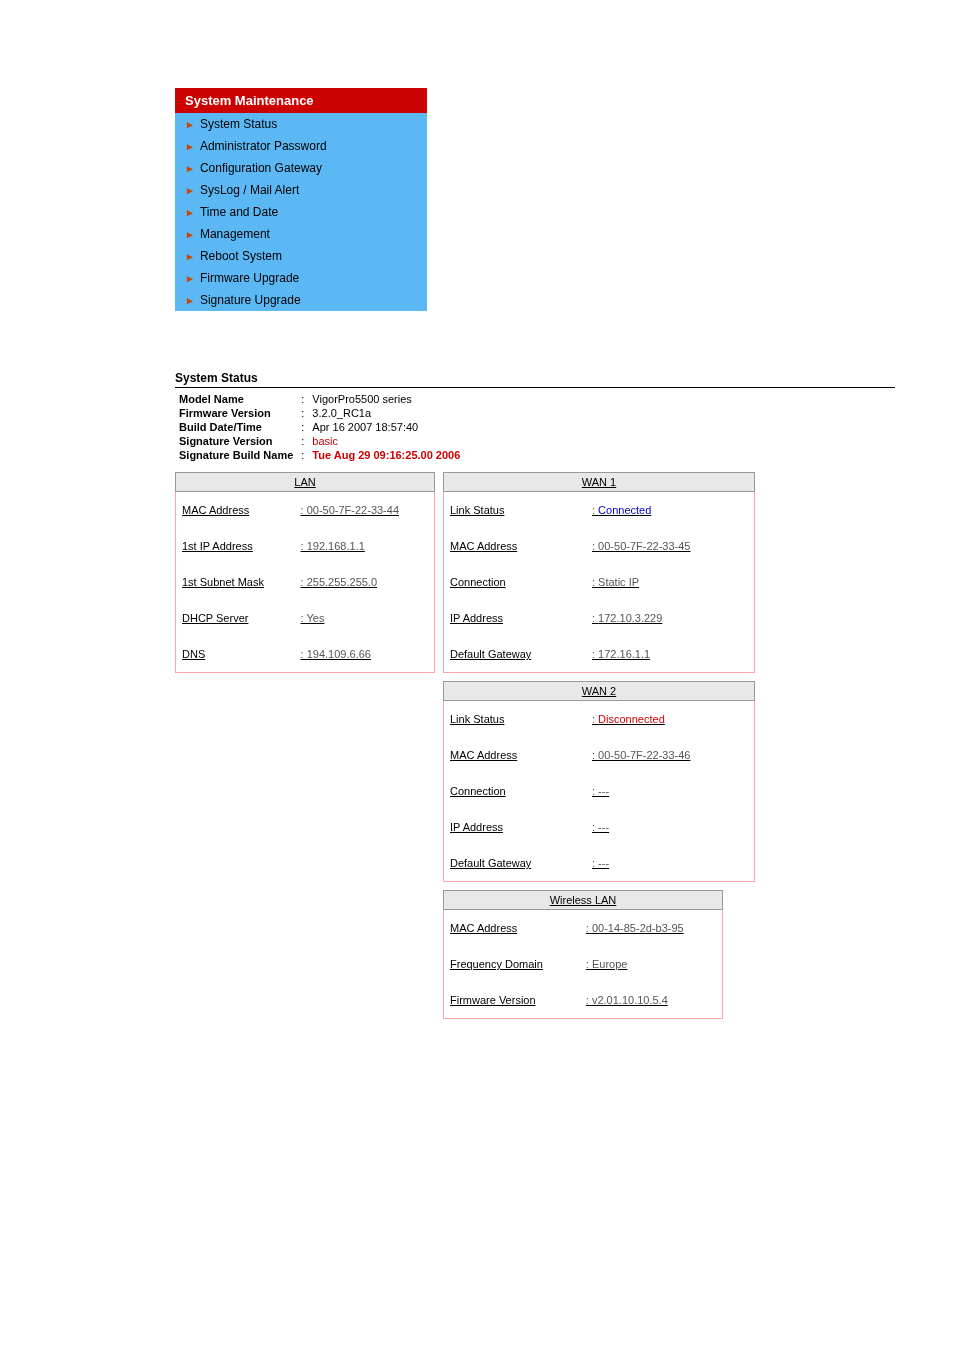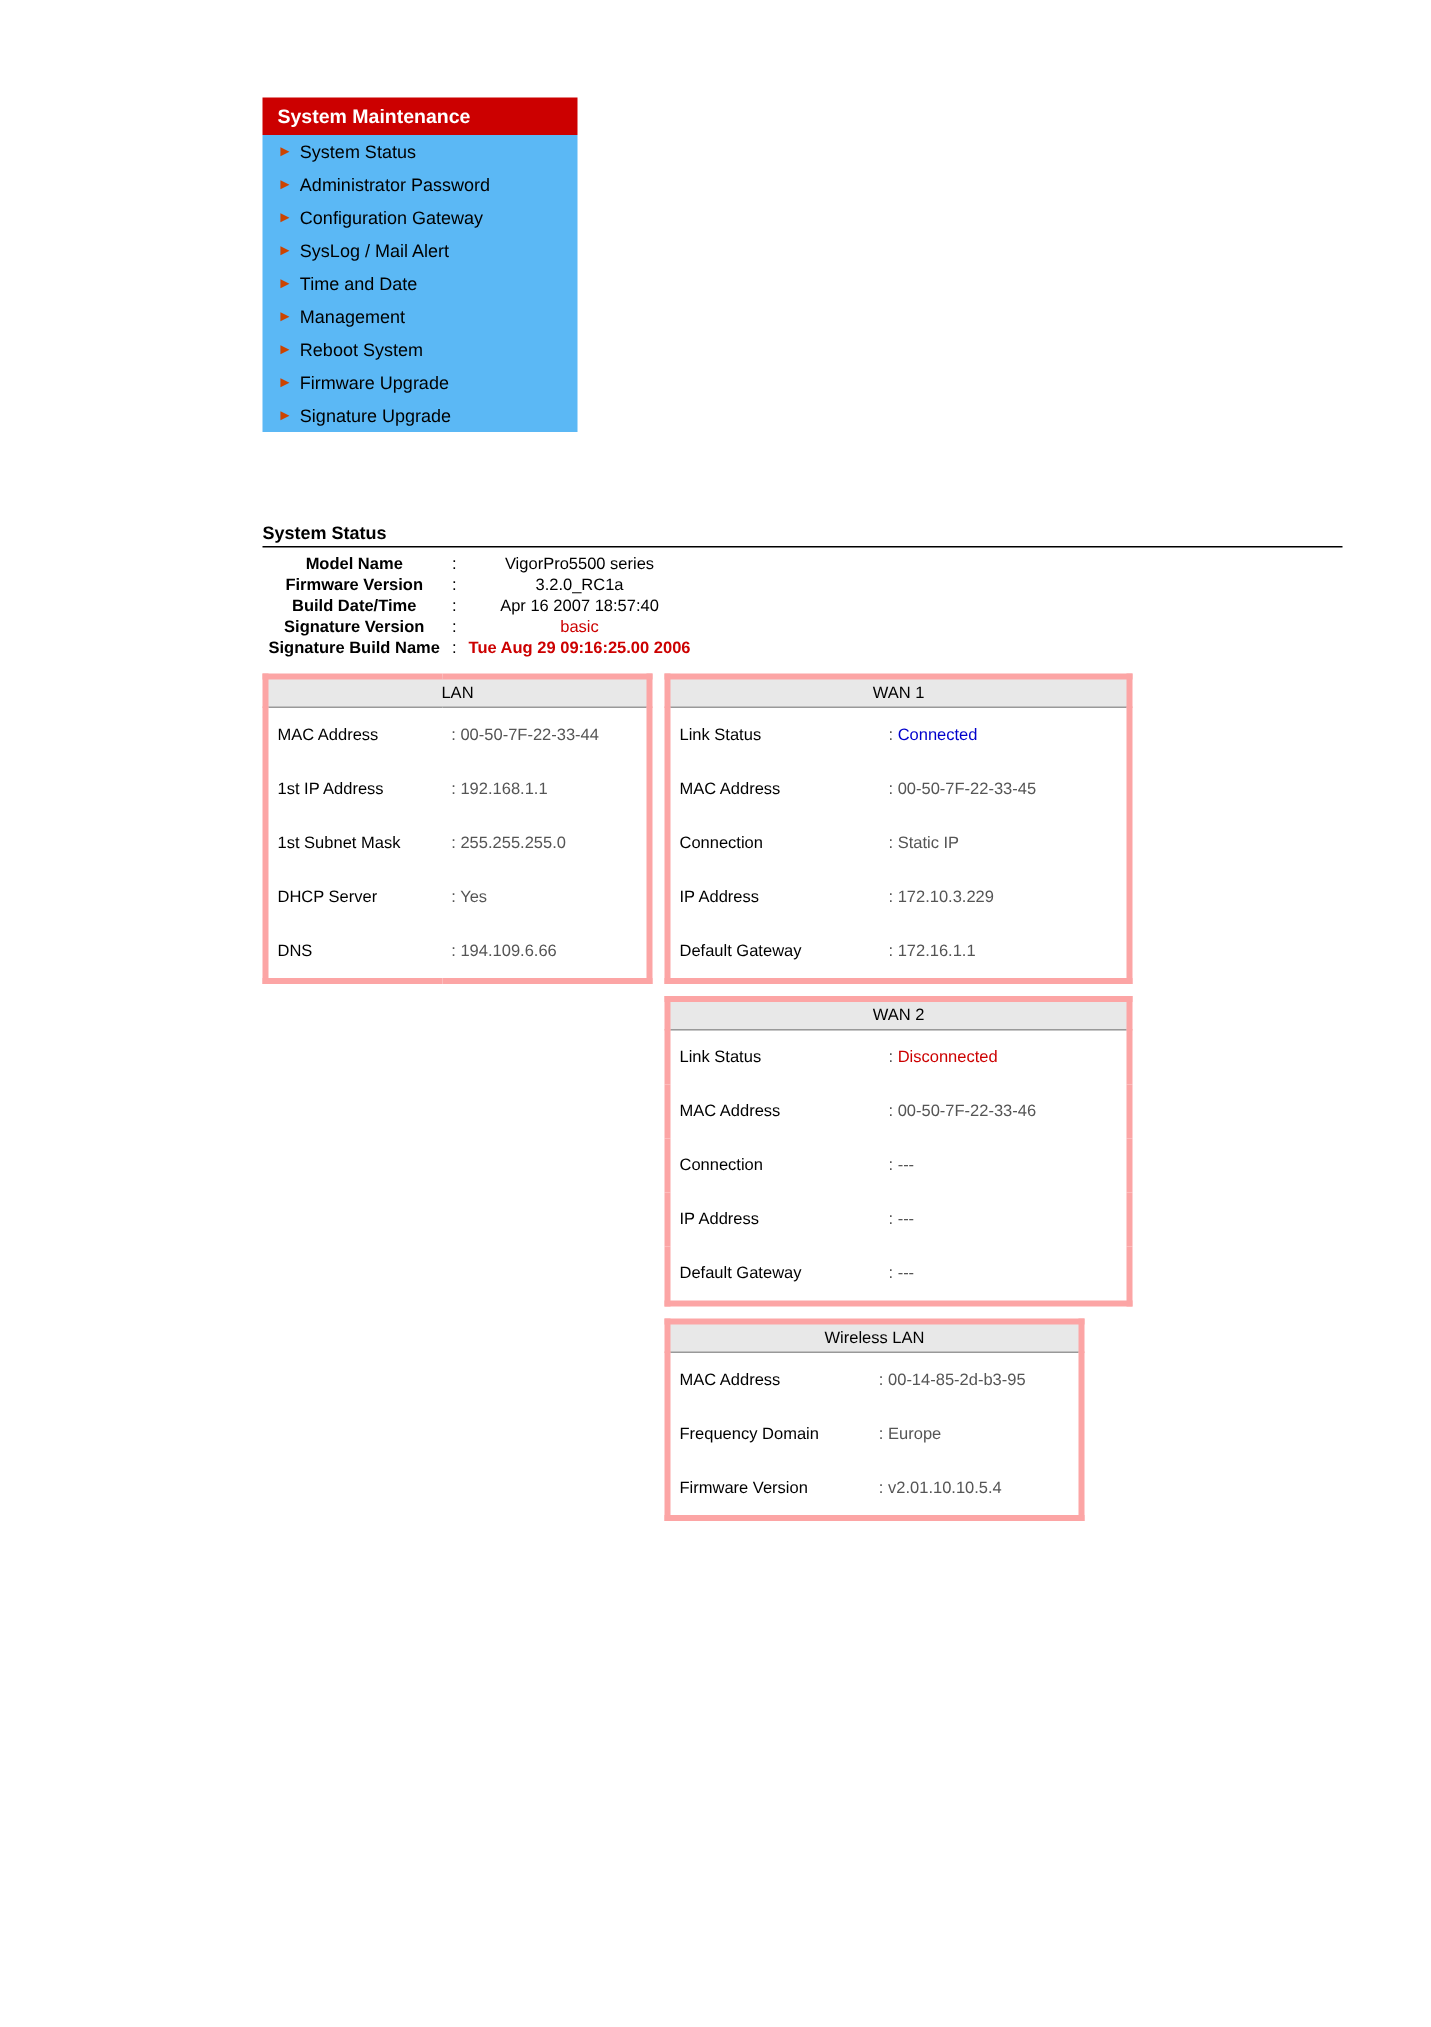--- a/index.html
+++ b/index.html
@@ -8,22 +8,22 @@
       font-family: Arial, Helvetica, sans-serif;
       font-size: 12px;
       color: #000000;
     }
     .page-wrapper {
       padding: 20px;
       max-width: 954px;
     }
     
     .sidebar-menu {
-      width: 210px;
-      margin-top: 45px;
+      width: 252px;
+      margin-top: 68px;
       margin-left: 155px;
     }
     .menu-header {
       background-color: #cc0000;
       color: #ffffff;
       font-size: 13px;
       font-weight: bold;
       padding: 5px 10px;
     }
     .menu-item {
@@ -56,21 +56,20 @@
       border-bottom: 1px solid #000000;
       padding-bottom: 2px;
     }
 
     .system-info {
       margin-bottom: 10px;
       font-size: 11px;
     }
     .system-info table {
       border-collapse: collapse;
-      text-align: center;
     }
     .system-info td {
       padding: 1px 4px;
       font-size: 11px;
       vertical-align: top;
     }
     .system-info td:first-child {
       font-weight: bold;
       white-space: nowrap;
     }
@@ -86,21 +85,22 @@
       flex: 0 0 auto;
     }
     .status-right {
       display: flex;
       flex-direction: column;
       gap: 8px;
     }
     .status-table {
       border-collapse: collapse;
       font-size: 11px;
-      border: 4px solid #fca5a5;
+      border: 1px solid #fca5a5;
+      text-decoration: underline;
     }
     .status-table th {
       background-color: #e8e8e8;
       text-align: center;
       padding: 3px 8px;
       border: 1px solid #999999;
       font-weight: normal;
       font-size: 11px;
     }
     .status-table td {

